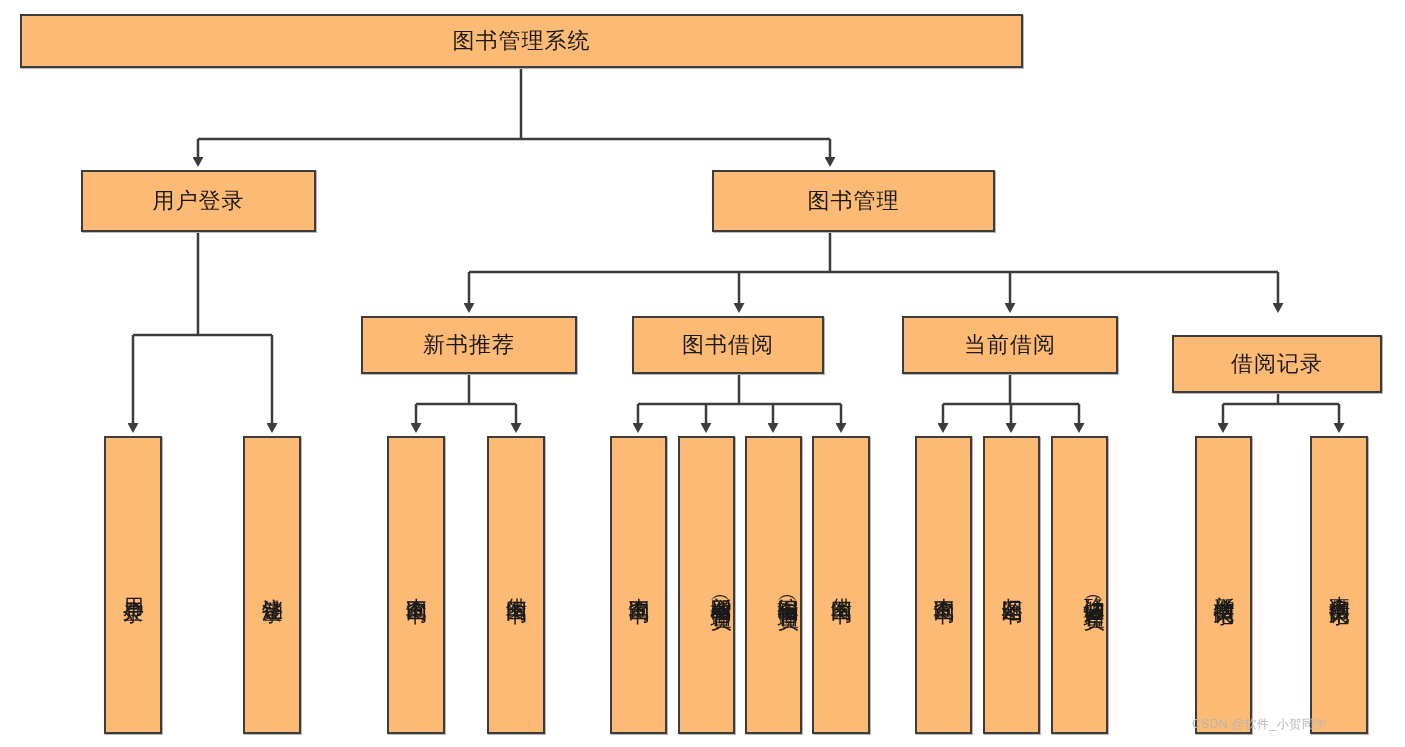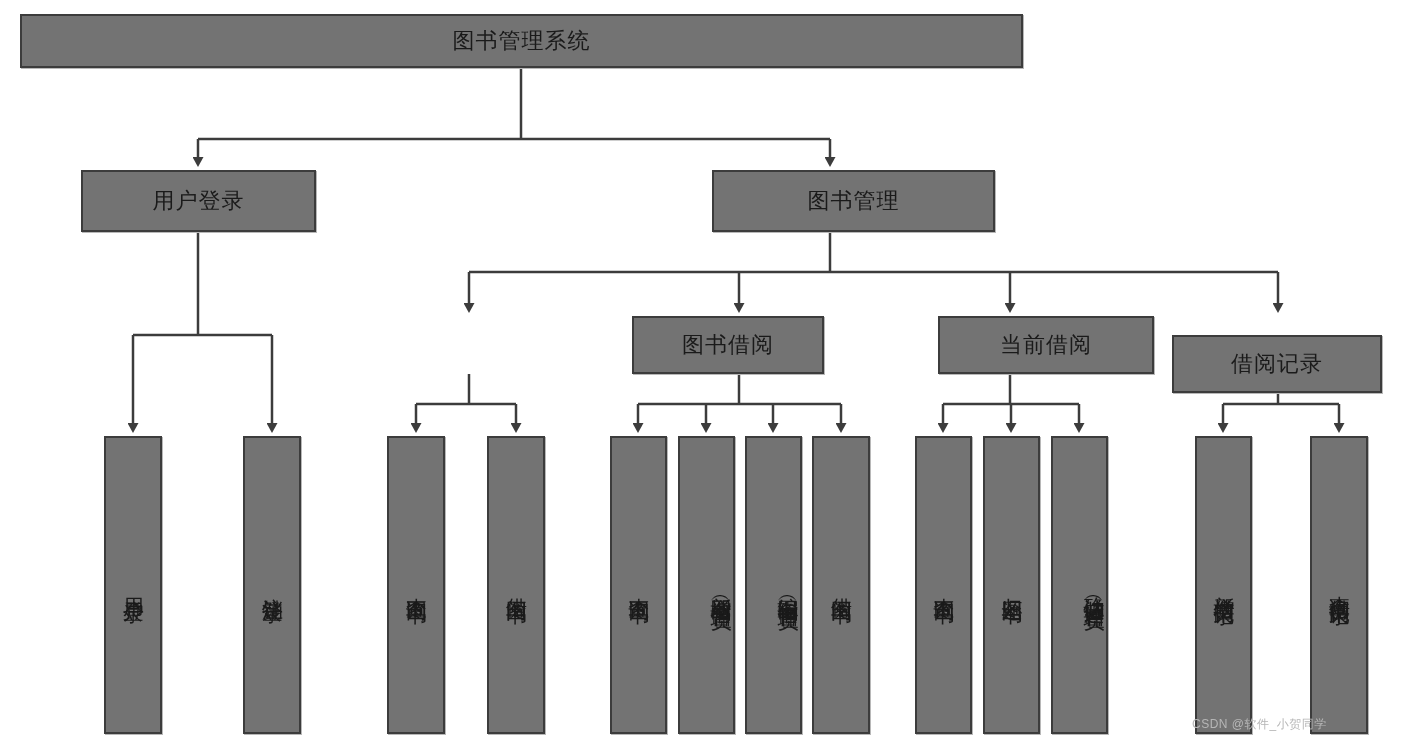--- a/index.html
+++ b/index.html
@@ -22,21 +22,21 @@
     left: 0;
     top: 0;
     width: 1405px;
     height: 747px;
     pointer-events: none;
   }
   .node {
     position: absolute;
     box-sizing: border-box;
     border: 2px solid #3c3c3c;
-    background: #737373;
+    background: #fdba74;
     display: flex;
     align-items: center;
     justify-content: center;
     color: #1a1a1a;
     box-shadow: 1px 1px 0 #b8b8b8;
   }
   .node-h {
     font-size: 22px;
     line-height: 1.2;
     letter-spacing: 1px;
@@ -134,24 +134,27 @@
     <span>图书管理系统</span>
   </div>
 
   <div class="node node-h" style="left:81px; top:170px; width:235px; height:62px;">
     <span>用户登录</span>
   </div>
   <div class="node node-h" style="left:712px; top:170px; width:283px; height:62px;">
     <span>图书管理</span>
   </div>
 
+  <div class="node node-h" style="left:361px; top:316px; width:216px; height:58px;">
+    <span>新书推荐</span>
+  </div>
   <div class="node node-h" style="left:632px; top:316px; width:192px; height:58px;">
     <span>图书借阅</span>
   </div>
-  <div class="node node-h" style="left:902px; top:316px; width:216px; height:58px;margin-left:36px;">
+  <div class="node node-h" style="left:902px; top:316px; width:216px; height:58px;">
     <span>当前借阅</span>
   </div>
   <div class="node node-h" style="left:1172px; top:316px; width:210px; height:58px;margin-top:19px;">
     <span>借阅记录</span>
   </div>
 
   <div class="node node-v centered" style="left:104px; top:436px; width:58px; height:298px;">
     <span>用户登录</span>
   </div>
   <div class="node node-v centered" style="left:243px; top:436px; width:58px; height:298px;">

